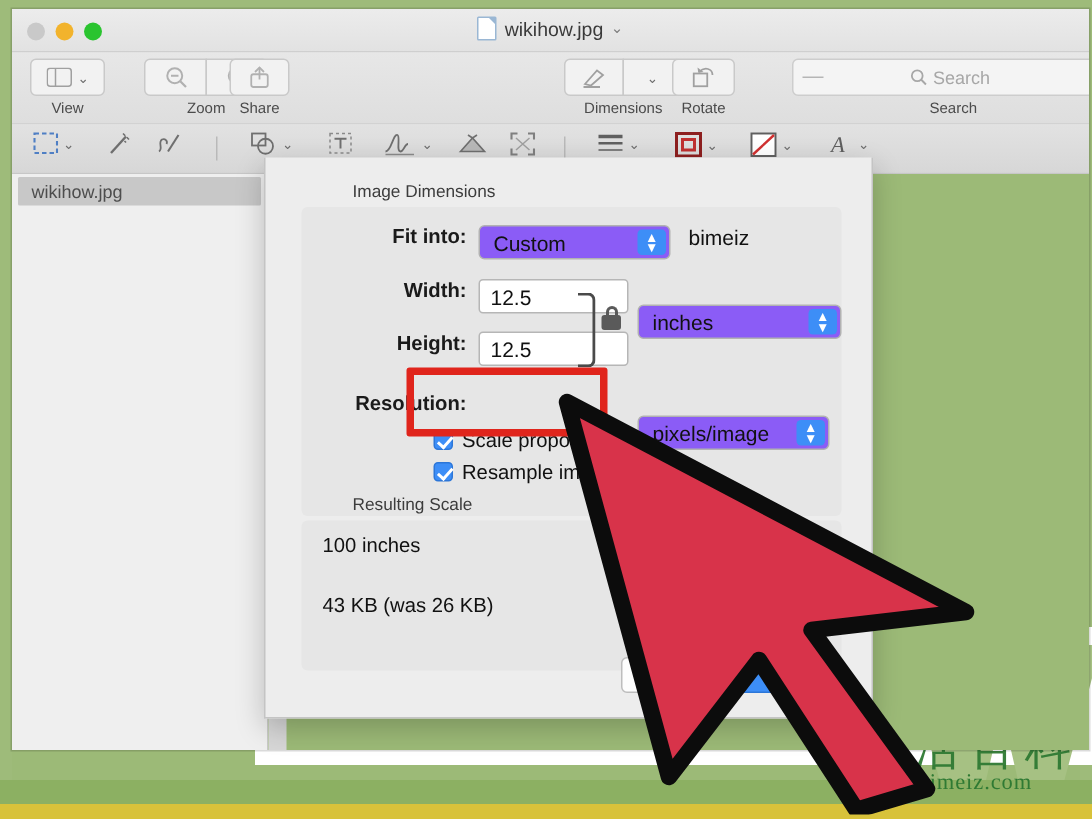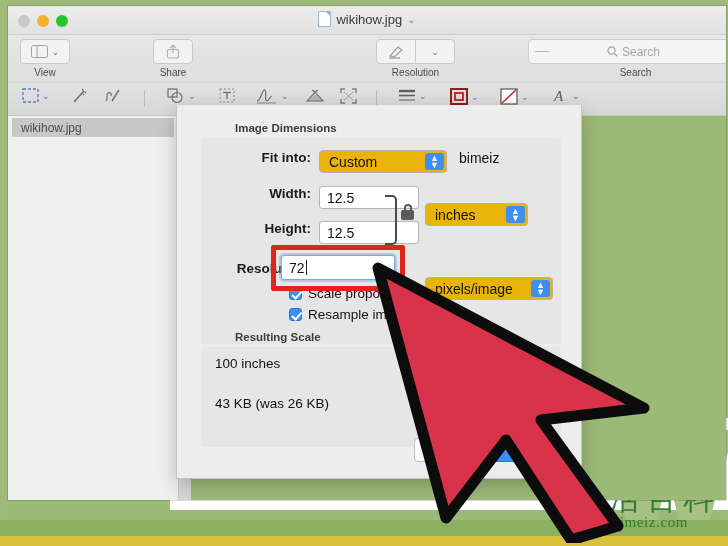--- a/index.html
+++ b/index.html
@@ -79,28 +79,28 @@
   .content{position:relative;height:386px;background:#f0f0f0;}
   .sidebar{position:absolute;left:0;top:0;width:170px;height:386px;background:#efefef;border-right:1px solid #cacaca;}
   .sb-item{margin:2px 4px 0 4px;height:19px;background:#c8c8c8;display:flex;align-items:center;padding-left:9px;
            font-size:12px;color:#4d4d4d;border-radius:1px;}
   .canvas{position:absolute;left:171px;top:0;right:0;bottom:0;overflow:hidden;background:#9cba77;}
   .canvas .cshadow{position:absolute;left:0;top:0;width:12px;height:386px;background:#d7d7d7;}
 
   
   .sheet{position:absolute;left:176px;top:105px;width:404px;height:373px;background:#ededed;
          border:1px solid #c4c4c4;border-top:none;box-shadow:0 6px 18px rgba(0,0,0,.22);}
-  .grp-label{position:absolute;font-size:11.5px;color:#3c3c3c;font-weight:bold;padding-left:32px;}
+  .grp-label{position:absolute;font-size:11.5px;color:#3c3c3c;font-weight:normal;padding-left:32px;}
   .grp-box{position:absolute;background:#e6e6e6;border-radius:4px;}
 
   .row{position:absolute;display:flex;align-items:flex-start;}
   .flabel{font-size:13.5px;color:#1a1a1a;text-align:right;font-weight:bold;}
   .txtfield{background:#fff;border:1px solid #b6b6b6;border-radius:3px;box-sizing:border-box;
             font-size:14px;color:#111;display:flex;align-items:center;padding-left:7px;}
-  .popup{background:#eab308;border:1px solid #b2b2b2;border-radius:4px;box-sizing:border-box;position:relative;
+  .popup{background:#8b5cf6;border:1px solid #b2b2b2;border-radius:4px;box-sizing:border-box;position:relative;
          font-size:14px;color:#111;display:flex;align-items:center;padding-left:9px;}
   .popup .arrows{position:absolute;right:2px;top:2px;bottom:2px;width:19px;background:#3d8ef7;
                  border-radius:3px;color:#fff;font-size:9px;display:flex;flex-direction:column;
                  align-items:center;justify-content:center;line-height:7px;}
   .unitword{font-size:14px;color:#111;}
 
   
   .bracket{position:absolute;border:2px solid #4a4a4a;border-left:none;border-radius:0 5px 5px 0;}
   .lock{position:absolute;width:13px;height:16px;}
   .lock .body{position:absolute;left:0;bottom:0;width:13px;height:10px;background:#5a5a5a;border-radius:2px;}
@@ -183,20 +183,40 @@
       <div class="tbtn" style="width:50px;">
         <svg class="ico" width="17" height="13" viewBox="0 0 17 13">
           <rect x="0.5" y="0.5" width="16" height="12" rx="2" fill="none" stroke="#6f6f6f"></rect>
           <line x1="6" y1="0.5" x2="6" y2="12.5" stroke="#6f6f6f"></line>
         </svg>
         <span class="carat" style="margin-left:4px;">⌄</span>
       </div>
       <div class="tlabel">View</div>
     </div>
 
+    <div class="tgrp" style="left:88px;">
+      <div class="seg">
+        <div class="tbtn" style="width:42px;">
+          <svg class="ico" width="15" height="15" viewBox="0 0 15 15">
+            <circle cx="6.5" cy="6.5" r="5" fill="none" stroke="#8a8a8a" stroke-width="1.3"></circle>
+            <line x1="10" y1="10" x2="14" y2="14" stroke="#8a8a8a" stroke-width="1.5"></line>
+            <line x1="4" y1="6.5" x2="9" y2="6.5" stroke="#8a8a8a" stroke-width="1.3"></line>
+          </svg>
+        </div>
+        <div class="tbtn" style="width:42px;">
+          <svg class="ico" width="15" height="15" viewBox="0 0 15 15">
+            <circle cx="6.5" cy="6.5" r="5" fill="none" stroke="#8a8a8a" stroke-width="1.3"></circle>
+            <line x1="10" y1="10" x2="14" y2="14" stroke="#8a8a8a" stroke-width="1.5"></line>
+            <line x1="4" y1="6.5" x2="9" y2="6.5" stroke="#8a8a8a" stroke-width="1.3"></line>
+            <line x1="6.5" y1="4" x2="6.5" y2="9" stroke="#8a8a8a" stroke-width="1.3"></line>
+          </svg>
+        </div>
+      </div>
+      <div class="tlabel">Zoom</div>
+    </div>
 
     <div class="tgrp" style="left:145px;">
       <div class="tbtn" style="width:38px;">
         <svg class="ico" width="14" height="15" viewBox="0 0 14 15">
           <rect x="1.5" y="5.5" width="11" height="8.5" rx="1.5" fill="none" stroke="#8a8a8a" stroke-width="1.2"></rect>
           <line x1="7" y1="1" x2="7" y2="9" stroke="#8a8a8a" stroke-width="1.2"></line>
           <path d="M4 4 L7 1 L10 4" fill="none" stroke="#8a8a8a" stroke-width="1.2"></path>
         </svg>
       </div>
       <div class="tlabel">Share</div>
@@ -207,23 +227,33 @@
         <div class="tbtn" style="width:35px;">
           <svg class="ico" width="16" height="14" viewBox="0 0 16 14">
             <path d="M2 11 L10 2 L14 5 L6 12 Z" fill="none" stroke="#6f6f6f" stroke-width="1.2"></path>
             <line x1="1" y1="13" x2="12" y2="13" stroke="#6f6f6f" stroke-width="1.4"></line>
           </svg>
         </div>
         <div class="tbtn" style="width:21px;">
           <span class="carat">⌄</span>
         </div>
       </div>
-      <div class="tlabel">Resolution</div>
-    </div>
-
+      <div class="tlabel">Dimensions</div>
+    </div>
+
+    <div class="tgrp" style="left:440px;">
+      <div class="tbtn" style="width:42px;">
+        <svg class="ico" width="16" height="15" viewBox="0 0 16 15">
+          <rect x="1.5" y="5" width="9" height="8.5" fill="none" stroke="#6f6f6f" stroke-width="1.2"></rect>
+          <path d="M5 4 C9 0, 14 2, 14 6" fill="none" stroke="#6f6f6f" stroke-width="1.2"></path>
+          <path d="M4 1 L4.5 4.5 L8 4" fill="#6f6f6f"></path>
+        </svg>
+      </div>
+      <div class="tlabel">Rotate</div>
+    </div>
 
 
     <div class="searchfield">
       <div class="sline"></div>
       <div class="searchtext">
         <svg width="11" height="11" viewBox="0 0 11 11">
           <circle cx="4.5" cy="4.5" r="3.6" fill="none" stroke="#a7a7a7" stroke-width="1.2"></circle>
           <line x1="7.2" y1="7.2" x2="10.3" y2="10.3" stroke="#a7a7a7" stroke-width="1.3"></line>
         </svg>
         <span>Search</span>
@@ -368,31 +398,27 @@
       <span>12.5</span>
     </div>
   </div>
 
   <div class="bracket" style="left:208px;top:90px;width:10px;height:46px;"></div>
   <div class="lock" style="left:224px;top:99px;">
     <div class="shk"></div>
       <div class="body"></div>
   </div>
 
-  <div class="popup" style="left:248px;top:98px;width:103px;height:23px;">
+  <div class="popup" style="left:248px;top:98px;width:136px;height:23px;">
     <span>inches</span>
     <span class="arrows">▲<br>▼</span>
   </div>
 
   <div class="flabel" style="position:absolute;left:52px;top:152px;width:82px;line-height:23px;">Resolution:</div>
   <div class="redbox" style="left:94px;top:140px;width:134px;height:46px;"></div>
-  <div class="focusfield" style="left:104px;top:150px;width:114px;height:25px;">
-    <span>72</span>
-      <span class="caret"></span>
-  </div>
   <div class="popup" style="left:248px;top:149px;width:128px;height:23px;">
     <span>pixels/image</span>
     <span class="arrows">▲<br>▼</span>
   </div>
 
   <div class="cbrow" style="left:112px;top:181px;">
     <span class="cbox"></span>
     <span class="cbtext">Scale proportionally</span>
   </div>
   <div class="cbrow" style="left:112px;top:202px;">

